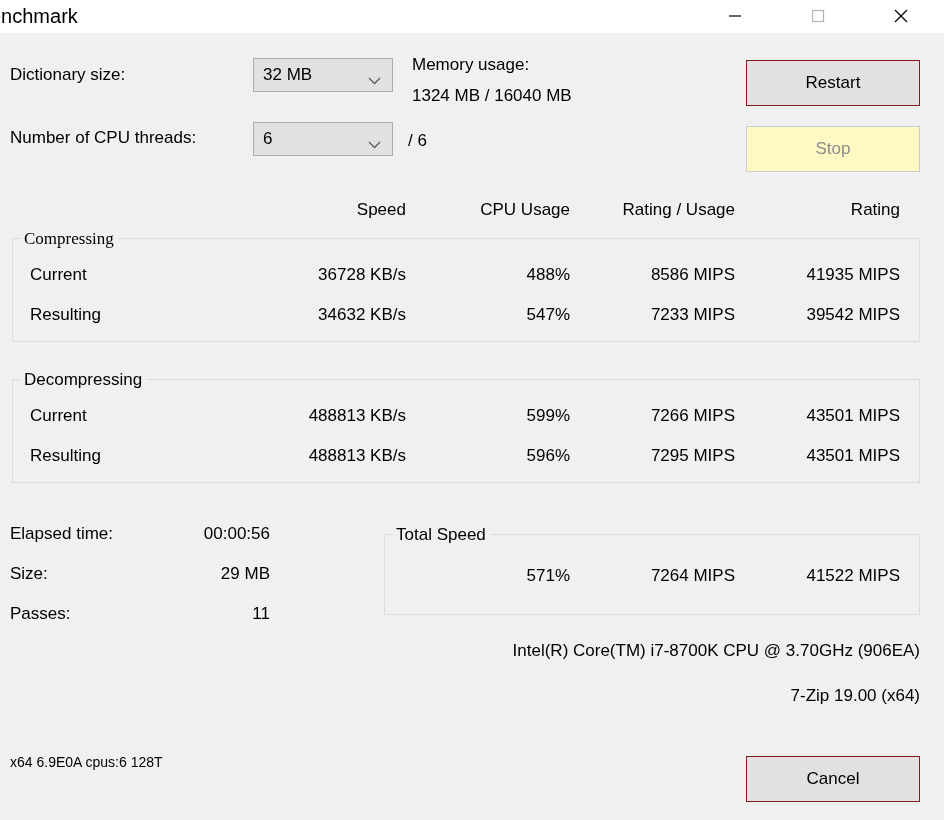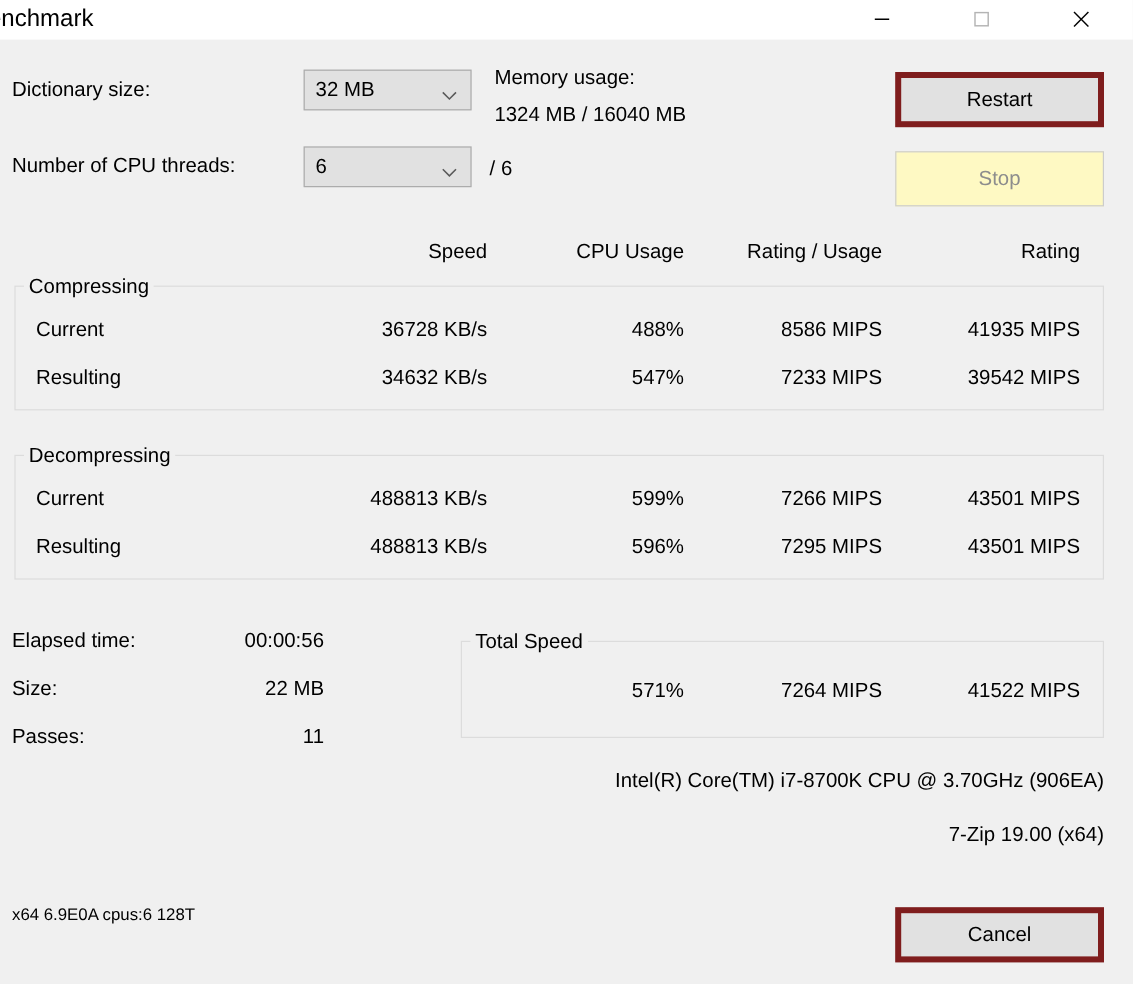--- a/index.html
+++ b/index.html
@@ -93,21 +93,21 @@
     right: 11px;
     top: 12px;
     width: 13px;
     height: 8px;
   }
 
   
   .btn {
     position: absolute;
     background: #e1e1e1;
-    border: 5px solid #7f1d1d;
+    border: 1px solid #7f1d1d;
     box-sizing: border-box;
     font-family: "Liberation Sans", sans-serif;
     font-size: 17px;
     color: #000000;
     display: flex;
     align-items: center;
     justify-content: center;
     padding: 0;
     cursor: default;
   }
@@ -205,21 +205,21 @@
   <div class="lbl" style="left:408px; top:131px;">/ 6</div>
 
   <button class="btn disabled" style="left:746px; top:126px; width:174px; height:46px;">Stop</button>
 
   <div class="lbl-r" style="left:206px; top:200px; width:200px;">Speed</div>
   <div class="lbl-r" style="left:370px; top:200px; width:200px;">CPU Usage</div>
   <div class="lbl-r" style="left:535px; top:200px; width:200px;">Rating / Usage</div>
   <div class="lbl-r" style="left:700px; top:200px; width:200px;">Rating</div>
 
   <div class="group" style="left:12px; top:238px; width:908px; height:104px;"></div>
-  <div class="group-title" style="left:20px; top:229px;">Compressing</div>
+  <div class="group-title" style="left:20px; top:229px;font-family:Liberation Serif, serif;">Compressing</div>
 
   <div>
     <div class="lbl" style="left:30px; top:265px;">Current</div>
     <div class="lbl-r" style="left:206px; top:265px; width:200px;">36728 KB/s</div>
     <div class="lbl-r" style="left:370px; top:265px; width:200px;">488%</div>
     <div class="lbl-r" style="left:535px; top:265px; width:200px;">8586 MIPS</div>
     <div class="lbl-r" style="left:700px; top:265px; width:200px;">41935 MIPS</div>
   </div>
 
   <div>
@@ -246,21 +246,21 @@
     <div class="lbl-r" style="left:206px; top:446px; width:200px;">488813 KB/s</div>
     <div class="lbl-r" style="left:370px; top:446px; width:200px;">596%</div>
     <div class="lbl-r" style="left:535px; top:446px; width:200px;">7295 MIPS</div>
     <div class="lbl-r" style="left:700px; top:446px; width:200px;">43501 MIPS</div>
   </div>
 
   <div class="lbl" style="left:10px; top:524px;">Elapsed time:</div>
   <div class="lbl-r" style="left:70px; top:524px; width:200px;">00:00:56</div>
 
   <div class="lbl" style="left:10px; top:564px;">Size:</div>
-  <div class="lbl-r" style="left:70px; top:564px; width:200px;">22 MB</div>
+  <div class="lbl-r" style="left:70px; top:564px; width:200px;">29 MB</div>
 
   <div class="lbl" style="left:10px; top:604px;">Passes:</div>
   <div class="lbl-r" style="left:70px; top:604px; width:200px;">11</div>
 
   <div class="group" style="left:384px; top:534px; width:536px; height:81px;"></div>
   <div class="group-title" style="left:392px; top:525px;">Total Speed</div>
 
   <div class="lbl-r" style="left:370px; top:566px; width:200px;">571%</div>
   <div class="lbl-r" style="left:535px; top:566px; width:200px;">7264 MIPS</div>
   <div class="lbl-r" style="left:700px; top:566px; width:200px;">41522 MIPS</div>

